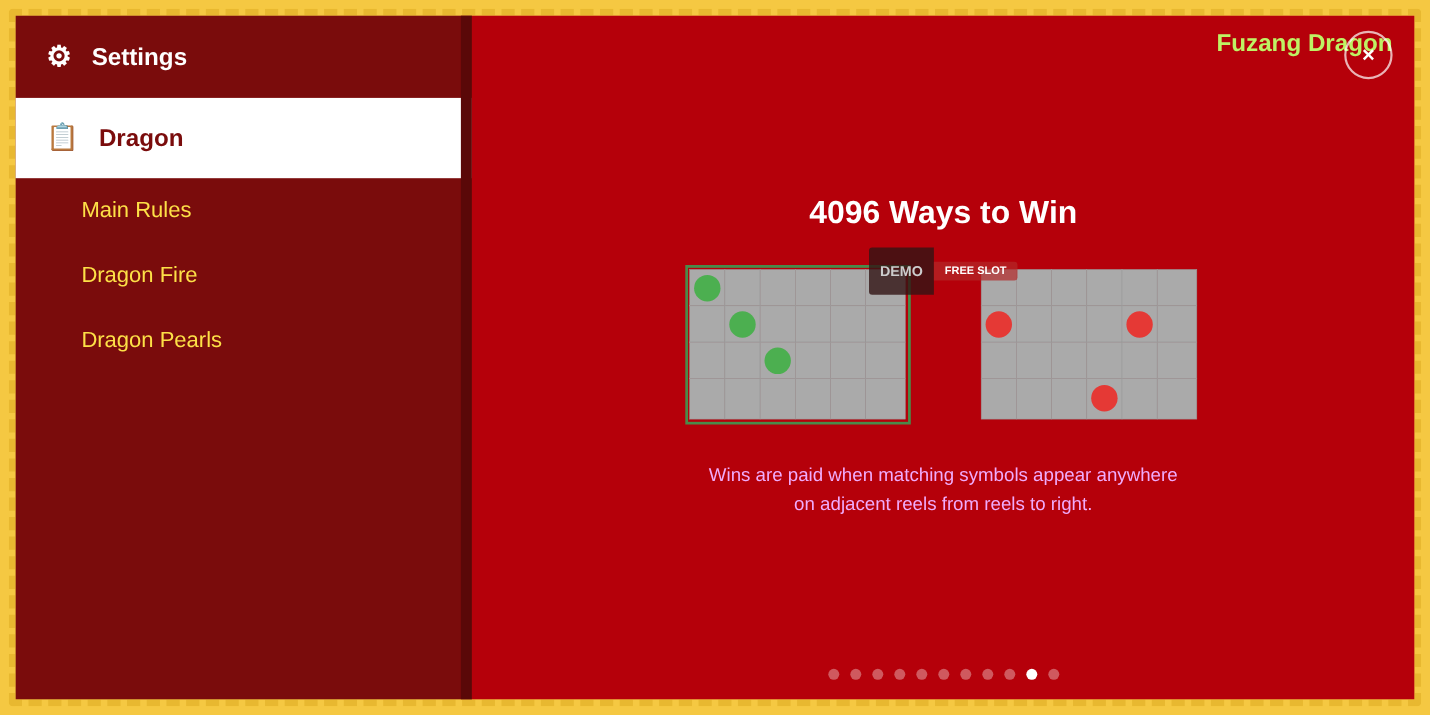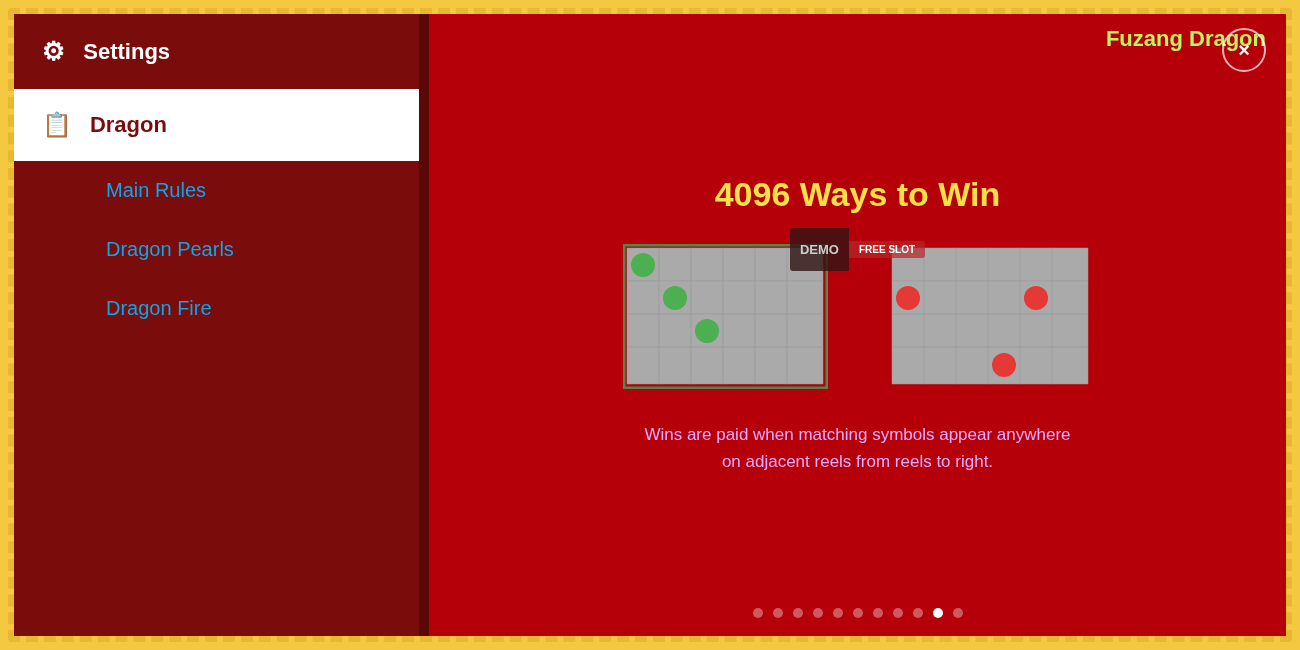--- a/index.html
+++ b/index.html
@@ -57,22 +57,22 @@
     }
 
     .sidebar-item.active {
       background: #fff;
       color: #7a0c0c;
     }
 
     .sidebar-item.sub-item {
       font-weight: normal;
       font-size: 20px;
-      padding: 18px 28px 18px 92px;
-      color: #0ea5e9;
+      padding: 18px 28px 18px 60px;
+      color: #fde047;
       align-items: center;
     }
 
     .icon-settings {
       font-size: 26px;
     }
 
     .icon-rules {
       font-size: 24px;
     }
@@ -121,22 +121,22 @@
       color: #fff;
       font-size: 20px;
       cursor: pointer;
       display: flex;
       align-items: center;
       justify-content: center;
       font-weight: bold;
     }
 
     .section-title {
-      color: #fde047;
-      font-size: 34px;
+      color: #ffffff;
+      font-size: 29px;
       font-weight: bold;
       margin-bottom: 30px;
       text-align: center;
     }
 
     .grids-row {
       display: flex;
       gap: 60px;
       align-items: center;
       justify-content: center;
@@ -197,25 +197,25 @@
     <div class="sidebar-item active">
       <span class="icon-rules">📋</span>
       <span>Dragon</span>
     </div>
 
     <div class="sidebar-item sub-item">
       <span>Main Rules</span>
     </div>
 
     <div class="sidebar-item sub-item">
+      <span>Dragon Fire</span>
+    </div>
+
+    <div class="sidebar-item sub-item">
       <span>Dragon Pearls</span>
-    </div>
-
-    <div class="sidebar-item sub-item">
-      <span>Dragon Fire</span>
     </div>
 
   </div>
 
   <div class="main-content">
 
     <div class="top-bar">
       <span class="game-title">Fuzang Dragon</span>
     </div>
 

